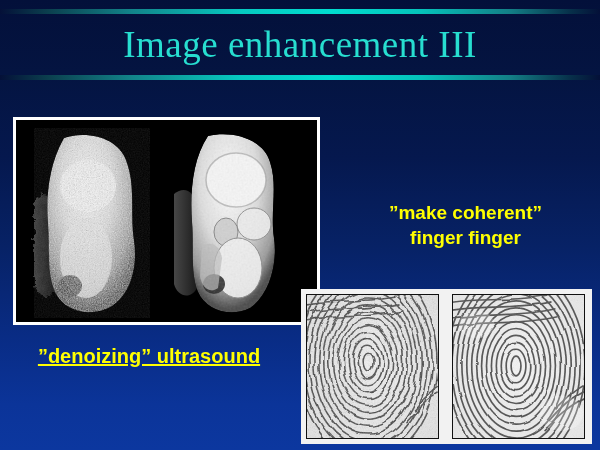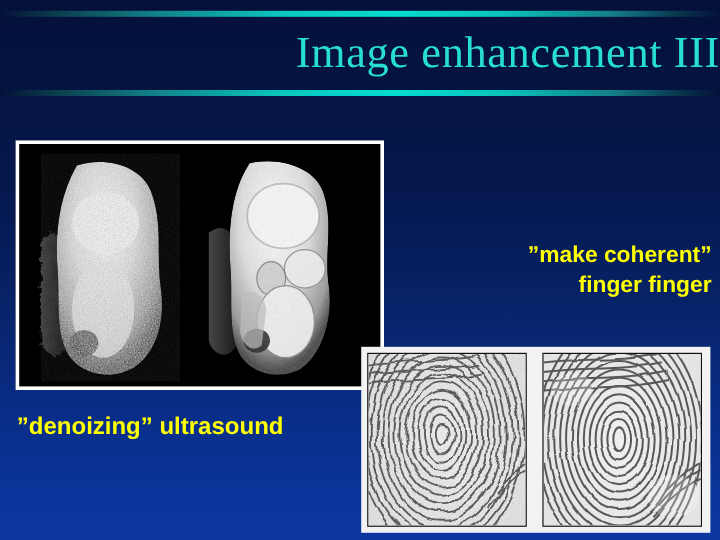--- a/index.html
+++ b/index.html
@@ -41,21 +41,21 @@
         #041038 100%);
   }
   #rule-top    { top: 9px; }
   #rule-bottom { top: 75px; }
 
   #title {
     position: absolute;
     top: 22px;
     left: 0;
     width: 600px;
-    text-align: right;
+    text-align: center;
     font-family: "Liberation Serif", serif;
     font-size: 37px;
     line-height: 46px;
     letter-spacing: 0.5px;
     color: #27ded0;
     white-space: nowrap;
   }
 
   
   #ultrasound-panel {
@@ -84,27 +84,29 @@
     color: #ffff00;
     font-weight: bold;
     font-size: 19px;
     line-height: 25px;
     white-space: nowrap;
   }
   #label-fingerprint {
     top: 200px;
     left: 338px;
     width: 255px;
-    text-align: right;
+    text-align: center;
   }
   #label-ultrasound {
     top: 344px;
     left: 14px;
     width: 270px;
+    text-align: center;
     font-size: 20px;
+    text-decoration: underline;
   }
   #credit {
     position: absolute;
     left: 5px;
     top: 420px;
     color: #ffffff;
     font-size: 15px;
     letter-spacing: 0.6px;
     white-space: nowrap;
   }

